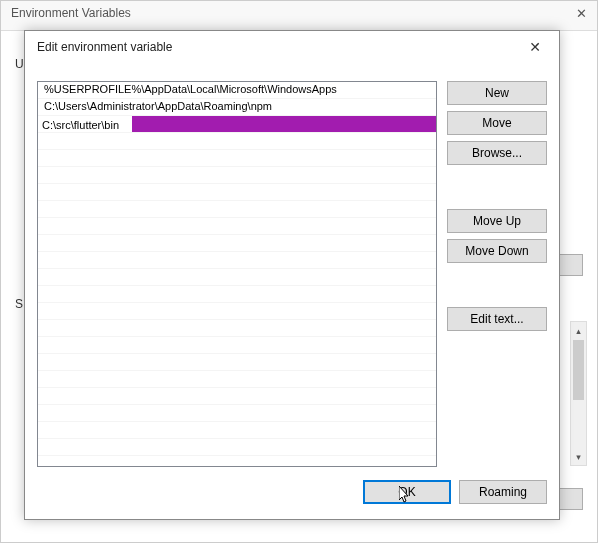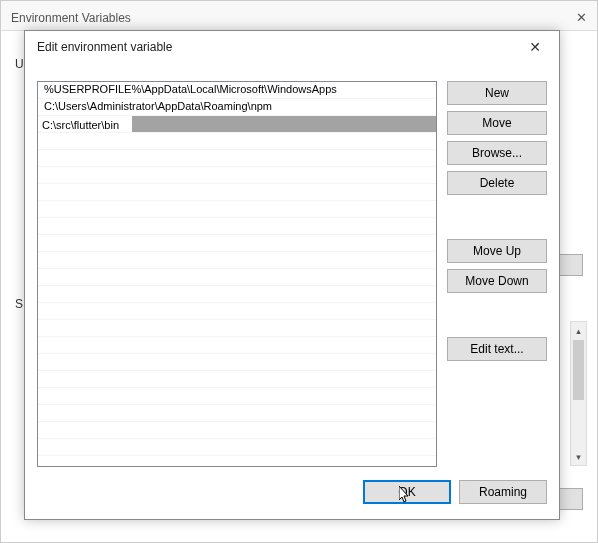--- a/index.html
+++ b/index.html
@@ -17,21 +17,21 @@
     background: #fff;
     border: 1px solid #ccc;
   }
   .parent-titlebar {
     height: 30px;
     padding: 5px 10px;
     font-size: 12px;
     color: #555;
     display: flex;
     justify-content: space-between;
-    align-items: flex-end;
+    align-items: flex-start;
     border-bottom: 1px solid #ddd;
     background: #f8f8f8;
   }
   .bg-letter {
     position: absolute;
     font-size: 12px;
     color: #333;
   }
   .bg-button {
     position: absolute;
@@ -107,21 +107,21 @@
   .list-row {
     height: 17px;
     font-size: 11px;
     padding: 1px 6px;
     border-bottom: 1px solid #f4f4f4;
     color: #000;
     white-space: nowrap;
     overflow: hidden;
   }
   .list-row.editing {
-    background: #a3a3a3;
+    background: #a21caf;
     color: #fff;
     padding: 0;
     display: flex;
   }
   .edit-input {
     border: none;
     outline: none;
     background: #fff;
     color: #000;
     font-size: 11px;
@@ -236,23 +236,20 @@
     <div class="side-buttons">
       <div class="win-btn">
           <span>New</span>
         </div>
       <div class="win-btn">
           <span>Move</span>
         </div>
       <div class="win-btn">
           <span>Browse...</span>
         </div>
-      <div class="win-btn">
-          <span>Delete</span>
-        </div>
       <div class="gap"></div>
       <div class="win-btn">
           <span>Move Up</span>
         </div>
       <div class="win-btn">
           <span>Move Down</span>
         </div>
       <div class="gap"></div>
       <div class="win-btn">
           <span>Edit text...</span>

